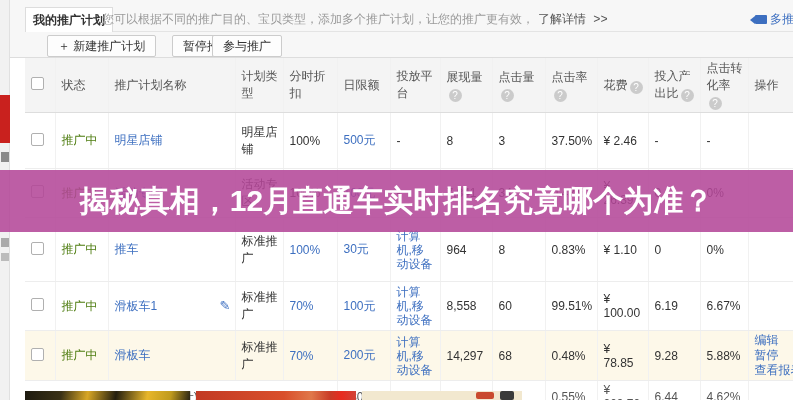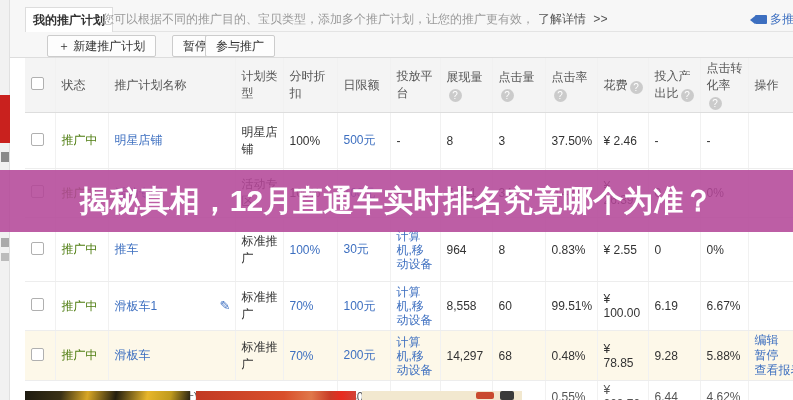--- a/index.html
+++ b/index.html
@@ -25,21 +25,21 @@
   .note-link { color:#555; margin-left:4px; cursor:pointer; }
   .video-link { position:absolute; left:745px; top:11px; color:#3d6fc0; white-space:nowrap; cursor:pointer; }
   .vidicon { display:inline-block; width:12px; height:9px; background:#3d6fc0; border-radius:1px; position:relative; margin-right:3px; vertical-align:-1px; }
   .vidicon::after { content:""; position:absolute; left:-5px; top:0.5px; border-right:5px solid #3d6fc0;
                     border-top:4px solid transparent; border-bottom:4px solid transparent; }
   
   .btn { position:absolute; top:35px; height:22px; line-height:20px; padding:0 10px; background:#fdfdfd;
          border:1px solid #ccc; border-radius:2px; color:#333; cursor:pointer; }
   .btn-new { left:37px; }
   .btn-pause { left:128px;margin-left:34px; }
-  .btn-join { left:195px; }
+  .btn-join { left:202px; }
 
   
   .panel { position:absolute; left:10px; top:57px; width:783px; height:330px; background:#fff; border-top:1px solid #ddd; }
   table { border-collapse:collapse; table-layout:fixed; width:783px; margin-left:15px; }
   th, td { border-right:1px solid #f1f1f1; border-bottom:1px solid #ededed; padding:2px 4px 2px 6px;
            text-align:left; vertical-align:middle; overflow:hidden; }
   thead th { background:#f4f4f4; color:#555; font-weight:normal; height:34px; border-bottom:1px solid #ddd; }
   tbody td { color:#333; }
   tr.r1 td { height:56px; }
   tr.r2 td { height:49px; }
@@ -166,21 +166,21 @@
       <td><span class="cb"></span></td>
       <td class="status">推广中</td>
       <td><a class="lnk">推车</a></td>
       <td>标准推广</td>
       <td><a class="lnk">100%</a></td>
       <td><a class="lnk">30元</a></td>
       <td class="platform">计算机,移动设备</td>
       <td>964</td>
       <td>8</td>
       <td>0.83%</td>
-      <td>¥ 2.55</td>
+      <td>¥ 1.10</td>
       <td>0</td>
       <td>0%</td>
       <td></td>
     </tr>
     <tr class="r4">
       <td><span class="cb"></span></td>
       <td class="status">推广中</td>
       <td><span class="pencil">✎</span><a class="lnk">滑板车1</a></td>
       <td>标准推广</td>
       <td><a class="lnk">70%</a></td>

